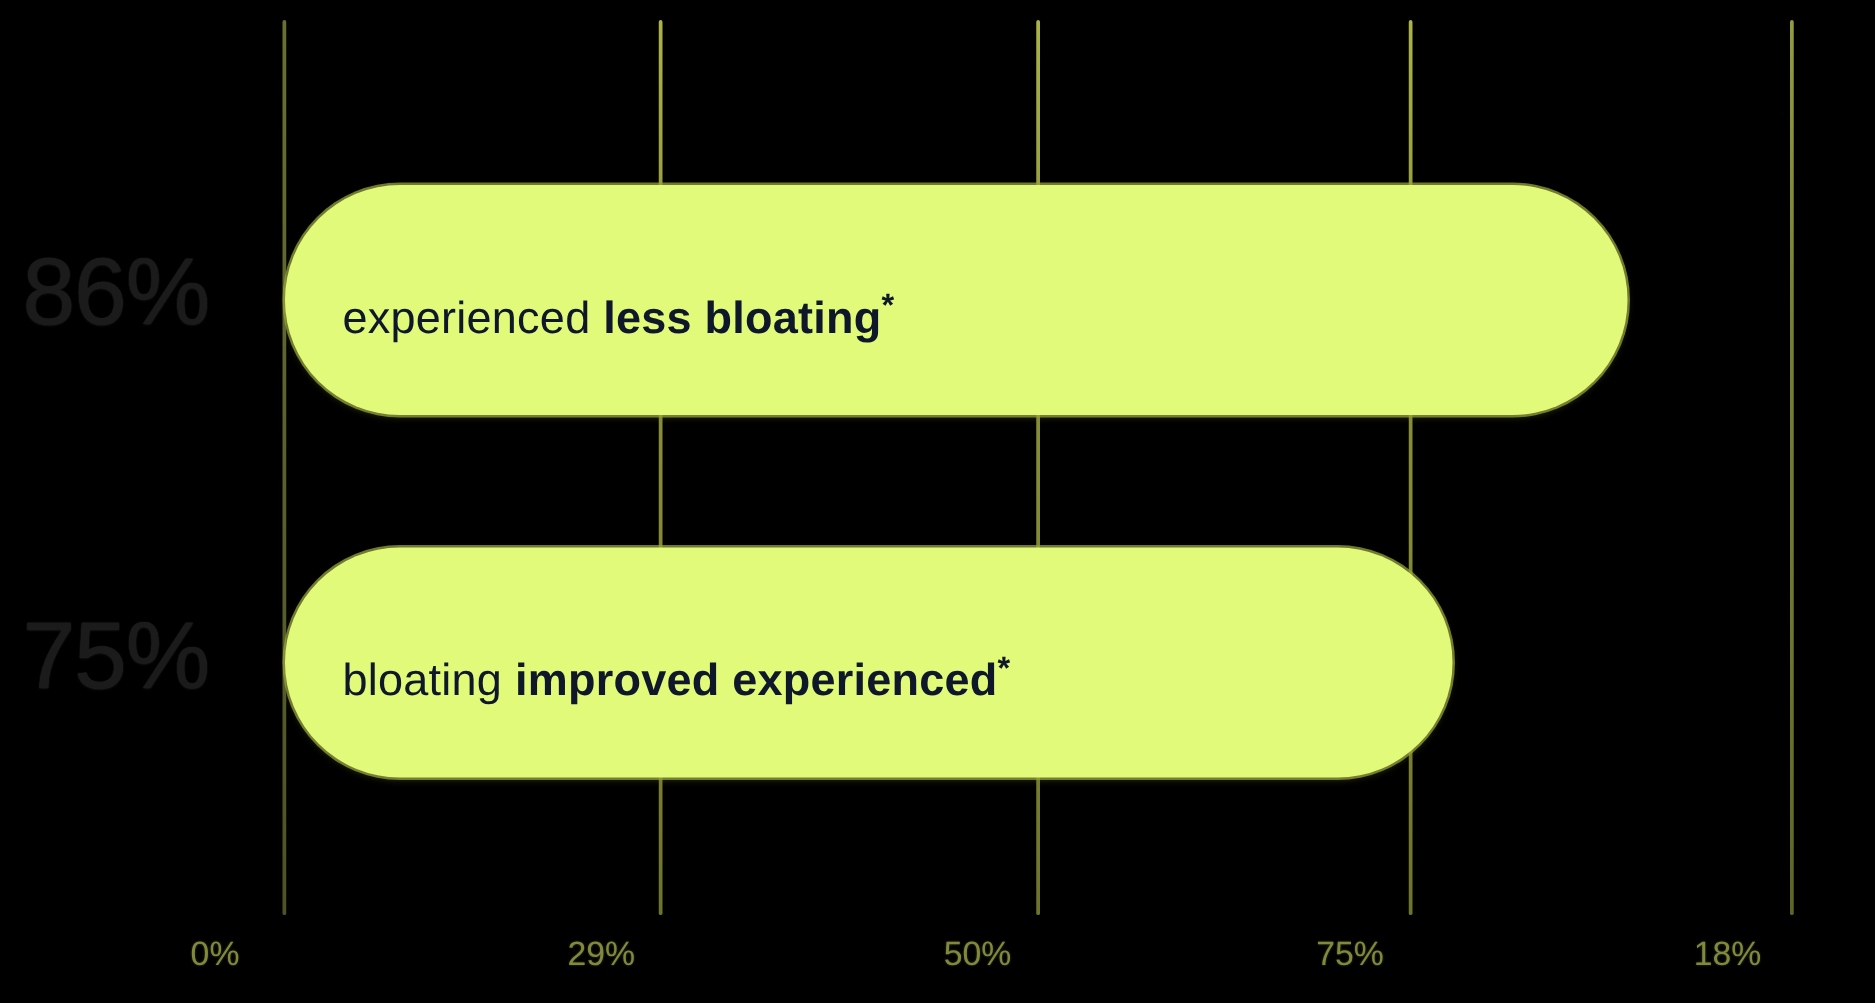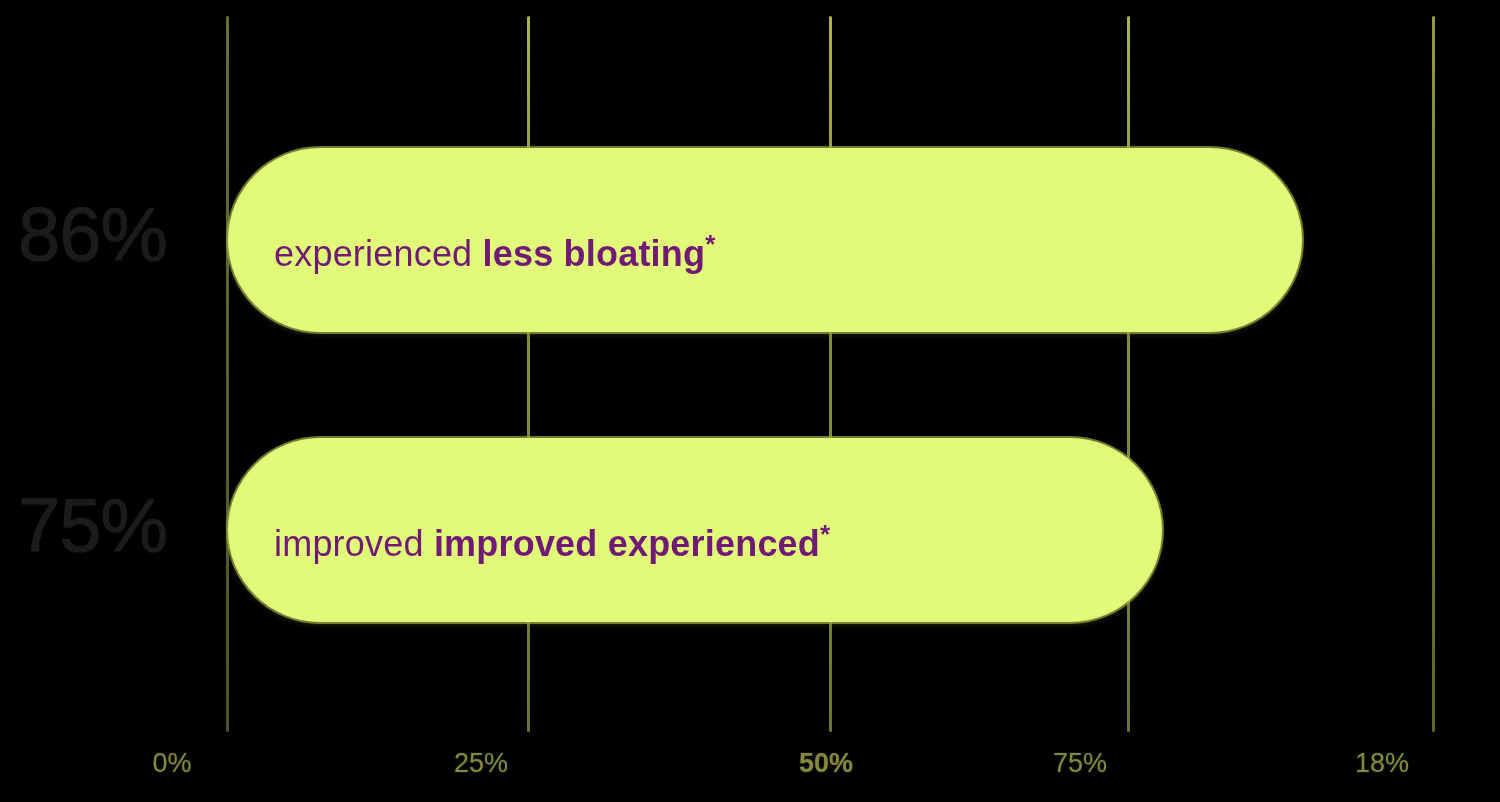--- a/index.html
+++ b/index.html
@@ -76,21 +76,21 @@
     box-shadow:
       0 0 0 2px rgba(150,160,60,0.75),
       0 2px 6px rgba(120,130,50,0.35);
     display: flex;
     align-items: center;
     overflow: hidden;
   }
   .bar-label {
     padding-left: 46px;
     font-size: 36px;
-    color: #701a75;
+    color: #0f172a;
     white-space: nowrap;
     letter-spacing: 0.2px;
     margin-top: 28px;
   }
   .bar-label .lead {
     font-weight: 400;
   }
   .bar-label .emph {
     font-weight: 700;
   }
@@ -140,25 +140,25 @@
   <div class="bar" style="left:228px; top:148px; width:1074px;">
     <div class="bar-label">
       <span class="lead">experienced </span><span class="emph">less bloating</span><span class="star">*</span>
     </div>
   </div>
 
   <div class="value-label" style="top:487px;">75%</div>
 
   <div class="bar" style="left:228px; top:438px; width:934px;">
     <div class="bar-label">
-      <span class="lead">improved </span><span class="emph">improved experienced</span><span class="star">*</span>
+      <span class="lead">bloating </span><span class="emph">improved experienced</span><span class="star">*</span>
     </div>
   </div>
 
   <div class="tick-labels">
     <div class="tick-label" style="left:172px;">0%</div>
-    <div class="tick-label" style="left:481px;">25%</div>
-    <div class="tick-label" style="left:826px;font-weight:bold;">50%</div>
+    <div class="tick-label" style="left:481px;">29%</div>
+    <div class="tick-label" style="left:782px;">50%</div>
     <div class="tick-label" style="left:1080px;">75%</div>
     <div class="tick-label" style="left:1382px;">18%</div>
   </div>
 
 </div>
 
 </body></html>

